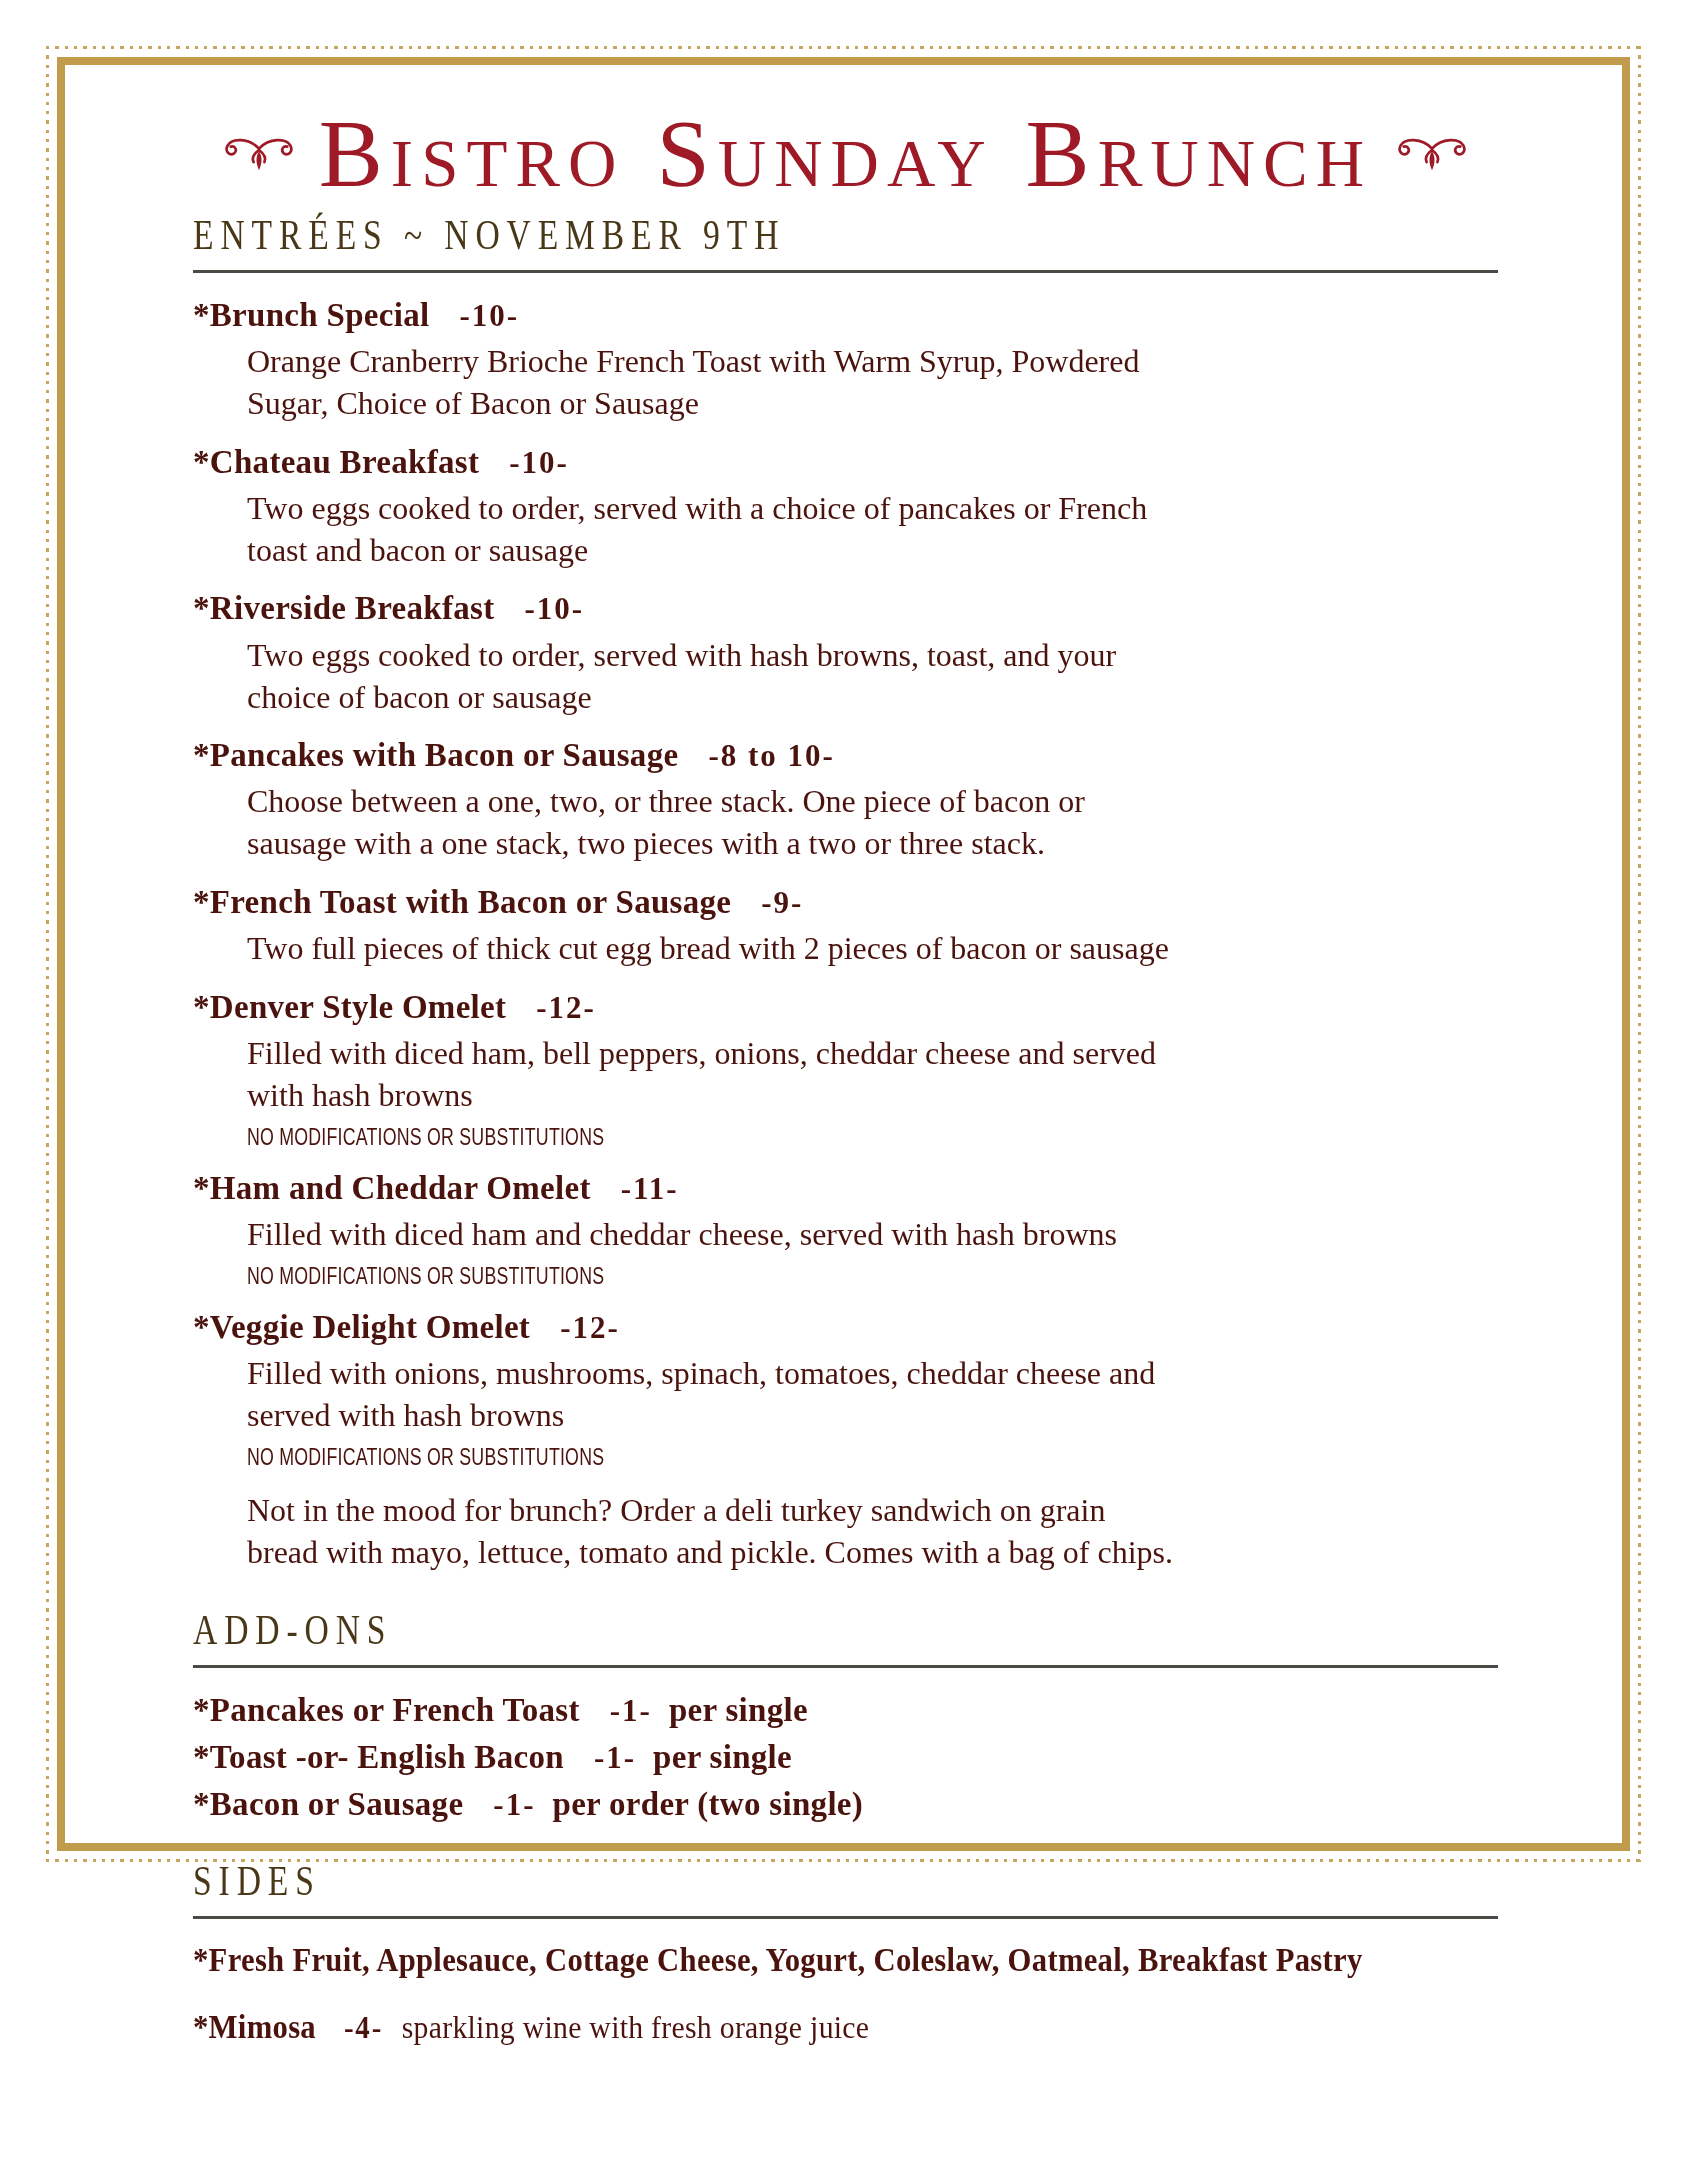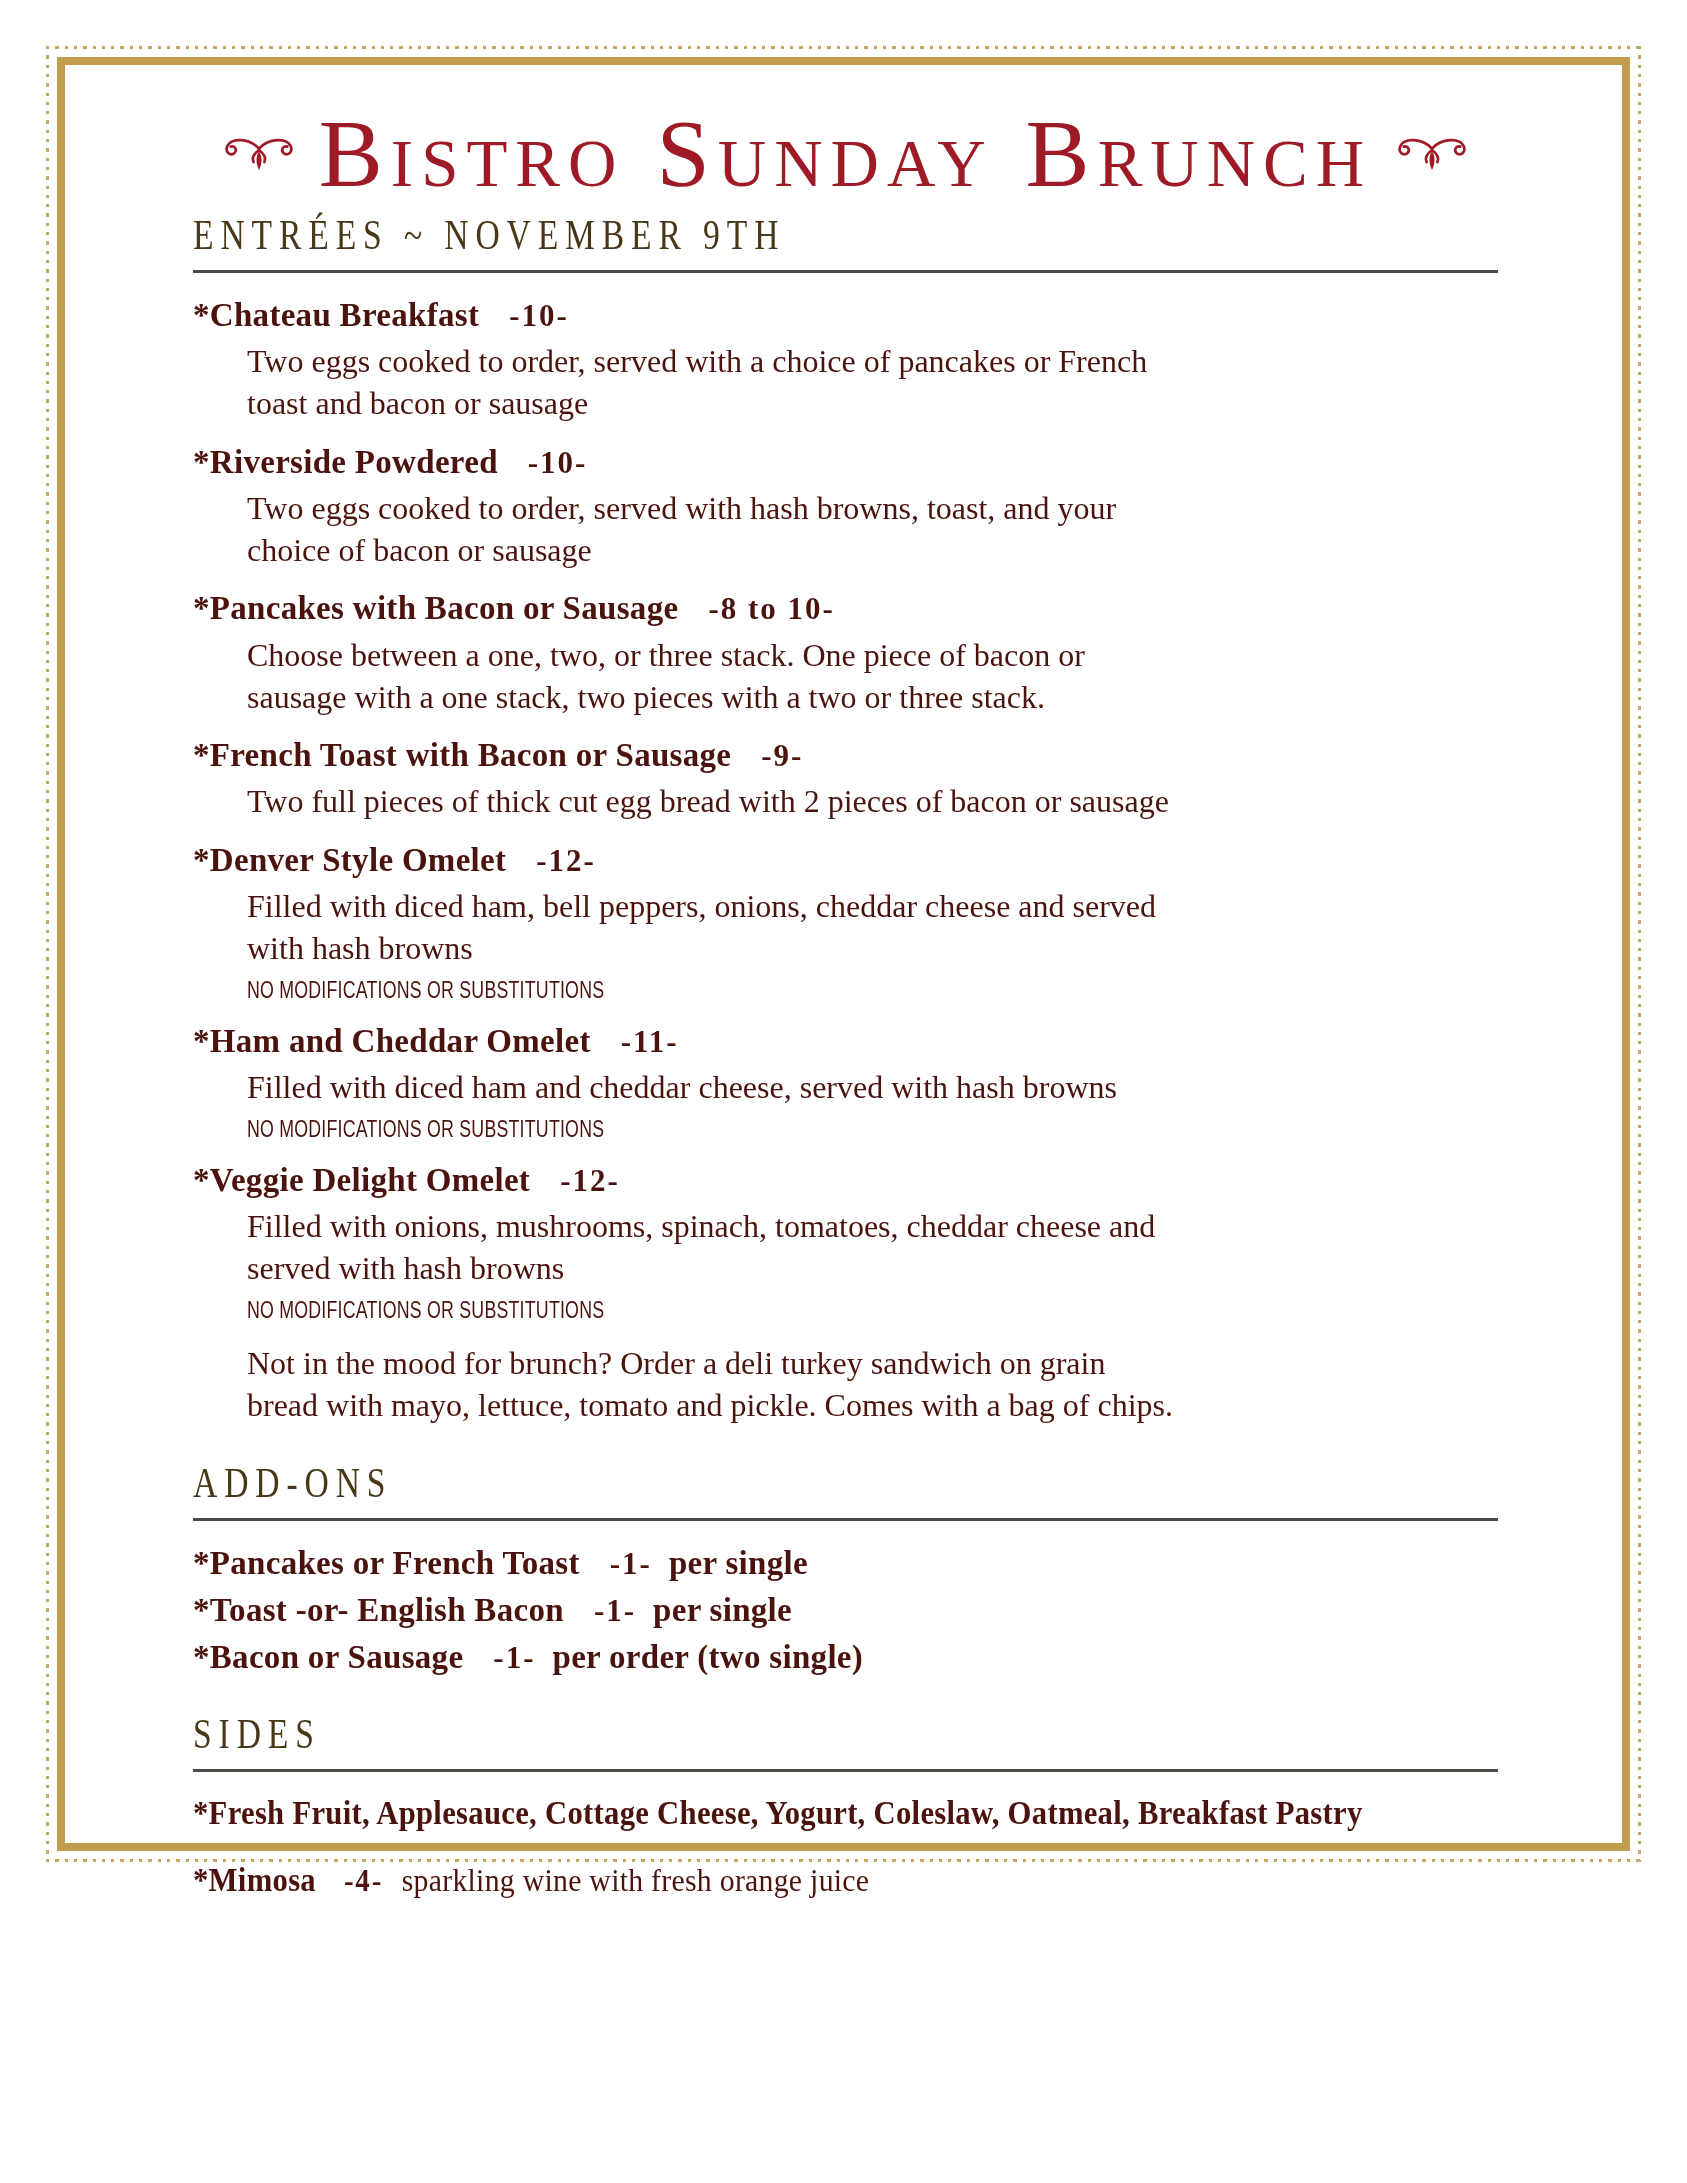--- a/index.html
+++ b/index.html
@@ -82,29 +82,37 @@
         <path d="M55 22 C50 30, 50 40, 55 50 C60 40, 60 30, 55 22 Z" fill="currentColor"></path>
       </svg>
     </header>
 
     <main>
         <section class="menu-section section-entrees">
     <h2 class="section-heading"><span class="heading-text">ENTRÉES ~ NOVEMBER 9TH</span></h2>
     <div class="section-items">
             <article class="menu-item">
     <div class="item-line">
+      <span class="item-name">*Brunch Special</span><span class="item-price">-10-</span>
+    </div>
+    <p class="item-desc">Orange Cranberry Brioche French Toast with Warm Syrup, Powdered
+Sugar, Choice of Bacon or Sausage</p>
+
+  </article>
+            <article class="menu-item">
+    <div class="item-line">
       <span class="item-name">*Chateau Breakfast</span><span class="item-price">-10-</span>
     </div>
     <p class="item-desc">Two eggs cooked to order, served with a choice of pancakes or French
 toast and bacon or sausage</p>
 
   </article>
             <article class="menu-item">
     <div class="item-line">
-      <span class="item-name">*Riverside Powdered</span><span class="item-price">-10-</span>
+      <span class="item-name">*Riverside Breakfast</span><span class="item-price">-10-</span>
     </div>
     <p class="item-desc">Two eggs cooked to order, served with hash browns, toast, and your
 choice of bacon or sausage</p>
 
   </article>
             <article class="menu-item">
     <div class="item-line">
       <span class="item-name">*Pancakes with Bacon or Sausage</span><span class="item-price">-8 to 10-</span>
     </div>
     <p class="item-desc">Choose between a one, two, or three stack. One piece of bacon or

